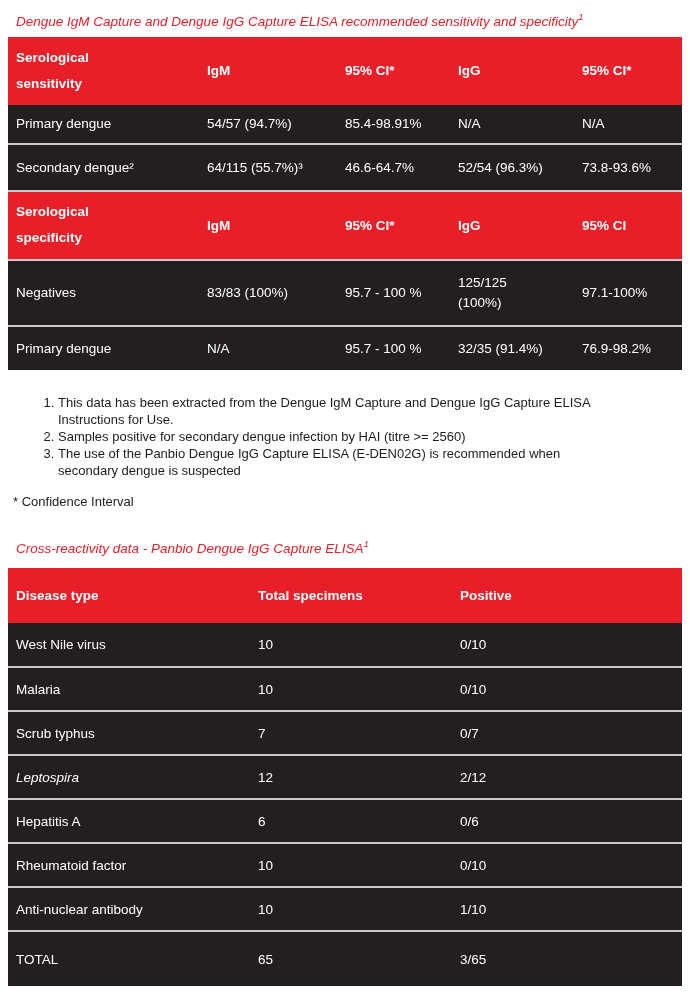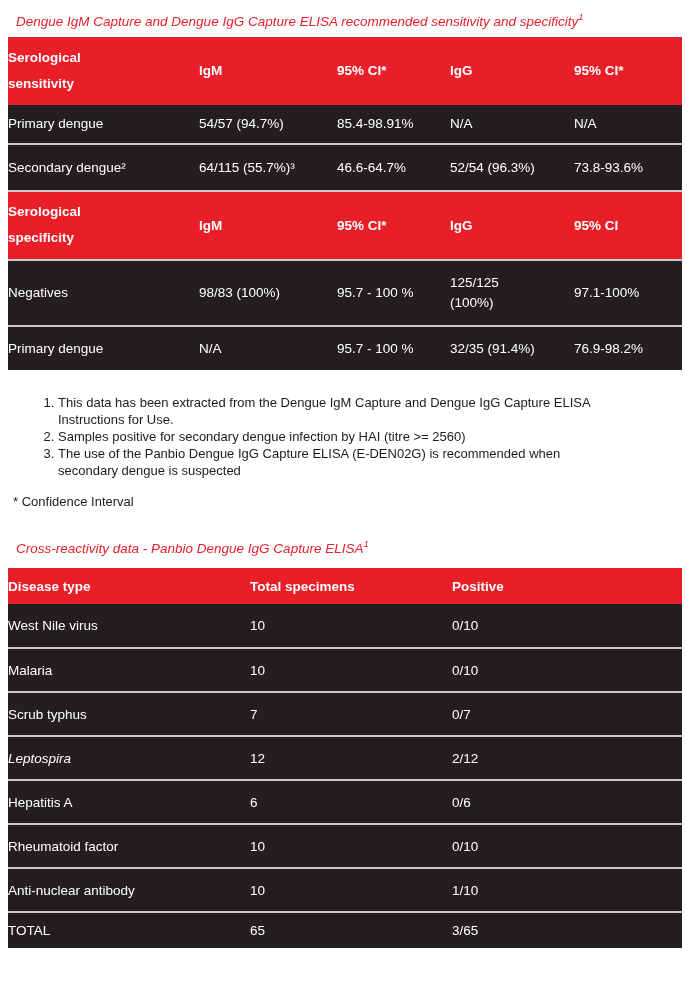--- a/index.html
+++ b/index.html
@@ -24,40 +24,40 @@
   }
   .doc-title sup{font-size:9.5px;}
   #title2{margin-top:25px;}
   table{
     border-collapse:collapse;table-layout:fixed;
     width:674px;margin:7px 8px 0 8px;
   }
   #table2{margin-top:12px;}
   td,th{
     text-align:left;vertical-align:middle;
-    padding:0 4px 0 0;
+    padding:0 4px 0 8px;
     font-size:13.5px;font-weight:normal;
     overflow:hidden;
   }
   tr.hd td{
     background:var(--brand-red);
     color:var(--header-text);
     font-weight:bold;
   }
   tr.dk td{
     background:var(--row-dark);
     color:var(--header-text);
   }
   tr.sep td{border-top:2px solid var(--separator);margin-left:44px;}
   .wrapnarrow{display:inline-block;max-width:100px;line-height:26px;}
   .pre{white-space:pre-line;line-height:20px;}
   .it{font-style:italic;}
   .rh68{height:68px}.rh39{height:39px}.rh47{height:47px}
   .rh69{height:69px}.rh66{height:66px}.rh44{height:44px}
-  .rh45{height:36px}
+  .rh45{height:55px}
   ol.footnotes{
     margin:24px 16px 0 8px;
     padding-left:50px;
     font-size:13px;line-height:17px;
   }
   ol.footnotes li{max-width:560px;}
   .asterisk-note{
     margin:14px 0 0 13px;
     font-size:13px;line-height:17px;
   }
@@ -99,21 +99,21 @@
     </tr>
     <tr class="hd sep rh69">
       <td><span class="wrapnarrow">Serological specificity</span></td>
       <td>IgM</td>
       <td>95% CI*</td>
       <td>IgG</td>
       <td>95% CI</td>
     </tr>
     <tr class="dk sep rh66">
       <td>Negatives</td>
-      <td>98/83 (100%)</td>
+      <td>83/83 (100%)</td>
       <td>95.7 - 100 %</td>
       <td class="pre">125/125
 (100%)</td>
       <td>97.1-100%</td>
     </tr>
     <tr class="dk sep rh44">
       <td>Primary dengue</td>
       <td>N/A</td>
       <td>95.7 - 100 %</td>
       <td>32/35 (91.4%)</td>

